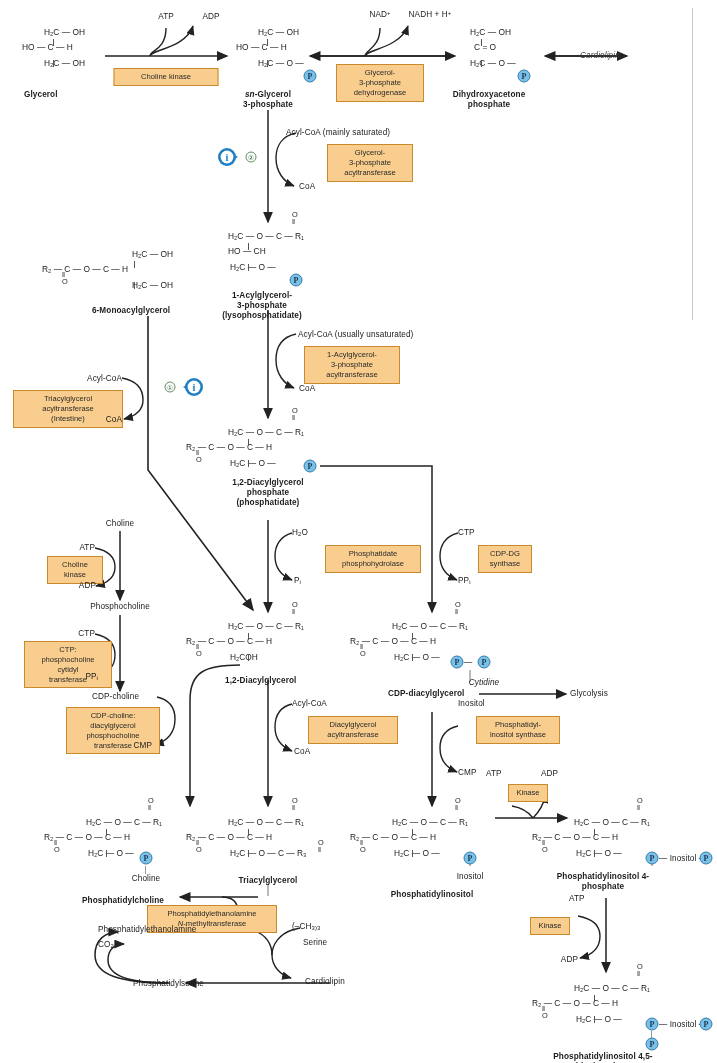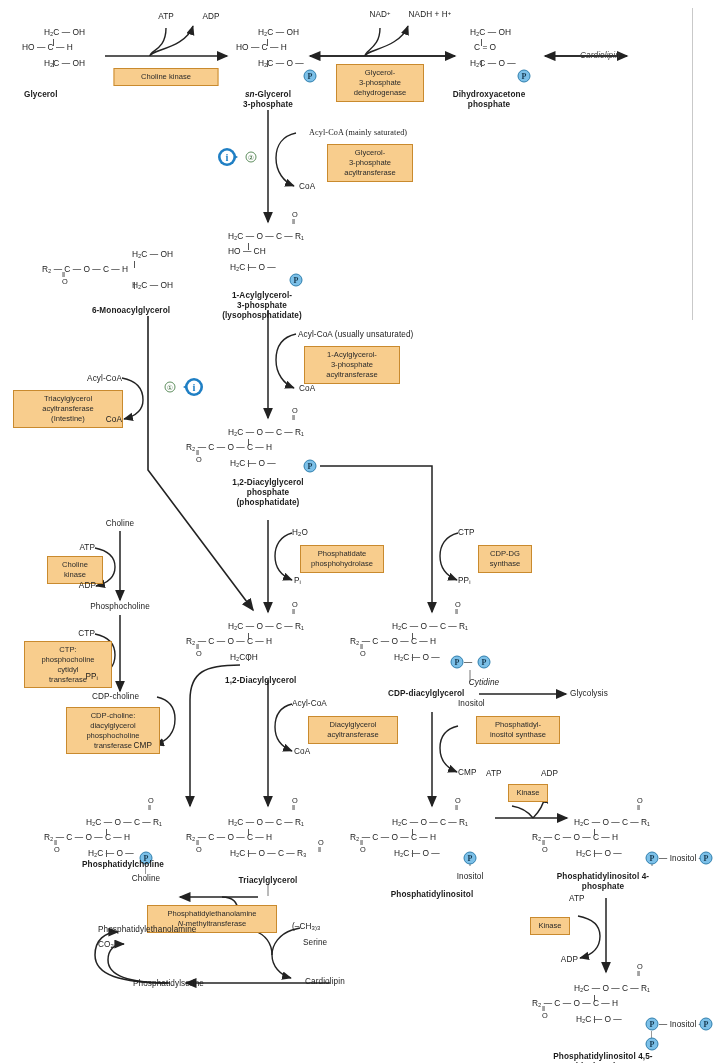--- a/index.html
+++ b/index.html
@@ -278,21 +278,21 @@
     <div style="padding-left:10px;">H₂C — O —</div>
   </div>
   <div class="vb" style="left:481px;top:39px;height:7px;"></div>
   <div class="vb" style="left:481px;top:60px;height:7px;"></div>
   <div class="pcirc" style="left:524px;top:76px;">P</div>
   <div class="lb c bold" style="left:489px;top:90px;width:110px;white-space:pre-line;">Dihydroxyacetone
 phosphate</div>
 
   <div class="lb ital" style="left:580px;top:51px;">Cardiolipin</div>
 
-  <div class="lb" style="left:309px;top:128px;font-family:Liberation Serif, serif;">Acyl-CoA (mainly saturated)</div>
+  <div class="lb" style="left:286px;top:128px;">Acyl-CoA (mainly saturated)</div>
   <div class="ebox" style="left:370px;top:144px;width:86px;">
     <span style="white-space:pre-line;">Glycerol-
 3-phosphate
 acyltransferase</span>
   </div>
   <div class="lb" style="left:299px;top:182px;">CoA</div>
 
   <div class="ncirc" style="left:251px;top:157px;">②</div>
   <div class="info" style="left:228px;top:157px;">
     <svg viewBox="0 0 24 24" width="24" height="24">
@@ -397,21 +397,21 @@
     <span style="white-space:pre-line;">CDP-choline:
 diacylglycerol
 phosphocholine
 transferase</span>
   </div>
   <div class="lb r" style="left:152px;top:741px;">CMP</div>
 
   <div class="lb" style="left:292px;top:528px;">
     <span>H</span><span class="sub">2</span>O
   </div>
-  <div class="ebox" style="left:342px;top:545px;width:84px;">
+  <div class="ebox" style="left:373px;top:545px;width:96px;">
     <span style="white-space:pre-line;">Phosphatidate
 phosphohydrolase</span>
   </div>
   <div class="lb" style="left:294px;top:576px;">
     <span>P</span><span class="sub">i</span>
   </div>
 
   <div class="lb" style="left:458px;top:528px;">CTP</div>
   <div class="ebox" style="left:505px;top:545px;width:54px;">
     <span style="white-space:pre-line;">CDP-DG
@@ -479,21 +479,21 @@
     <div style="margin-left:-42px;">R₂ — C — O — C — H</div>
     <div style="height:7px;"></div>
     <div style="padding-left:2px;">H₂C — O —</div>
   </div>
   <div class="vb" style="left:106px;top:829px;height:7px;"></div>
   <div class="vb" style="left:106px;top:850px;height:7px;"></div>
   <div class="lb" style="left:54px;top:840px;font-size:7.4px;line-height:.9;"><span style="letter-spacing:-1px;">‖</span><br>O</div>
   <div class="pcirc" style="left:146px;top:858px;">P</div>
   <div class="vb" style="left:145px;top:866px;height:8px;background:#999;"></div>
   <div class="lb c" style="left:146px;top:874px;">Choline</div>
-  <div class="lb bold" style="left:82px;top:860px;">Phosphatidylcholine</div>
+  <div class="lb bold" style="left:82px;top:896px;">Phosphatidylcholine</div>
 
   <div class="ebox" style="left:212px;top:905px;width:130px;">
     <span style="white-space:pre-line;">Phosphatidylethanolamine
 <span style="font-style:italic;">N</span>-methyltransferase</span>
   </div>
 
   <div class="lb" style="left:98px;top:925px;">Phosphatidylethanolamine</div>
   <div class="lb" style="left:98px;top:940px;">
     <span>CO</span><span class="sub">2</span>
   </div>

